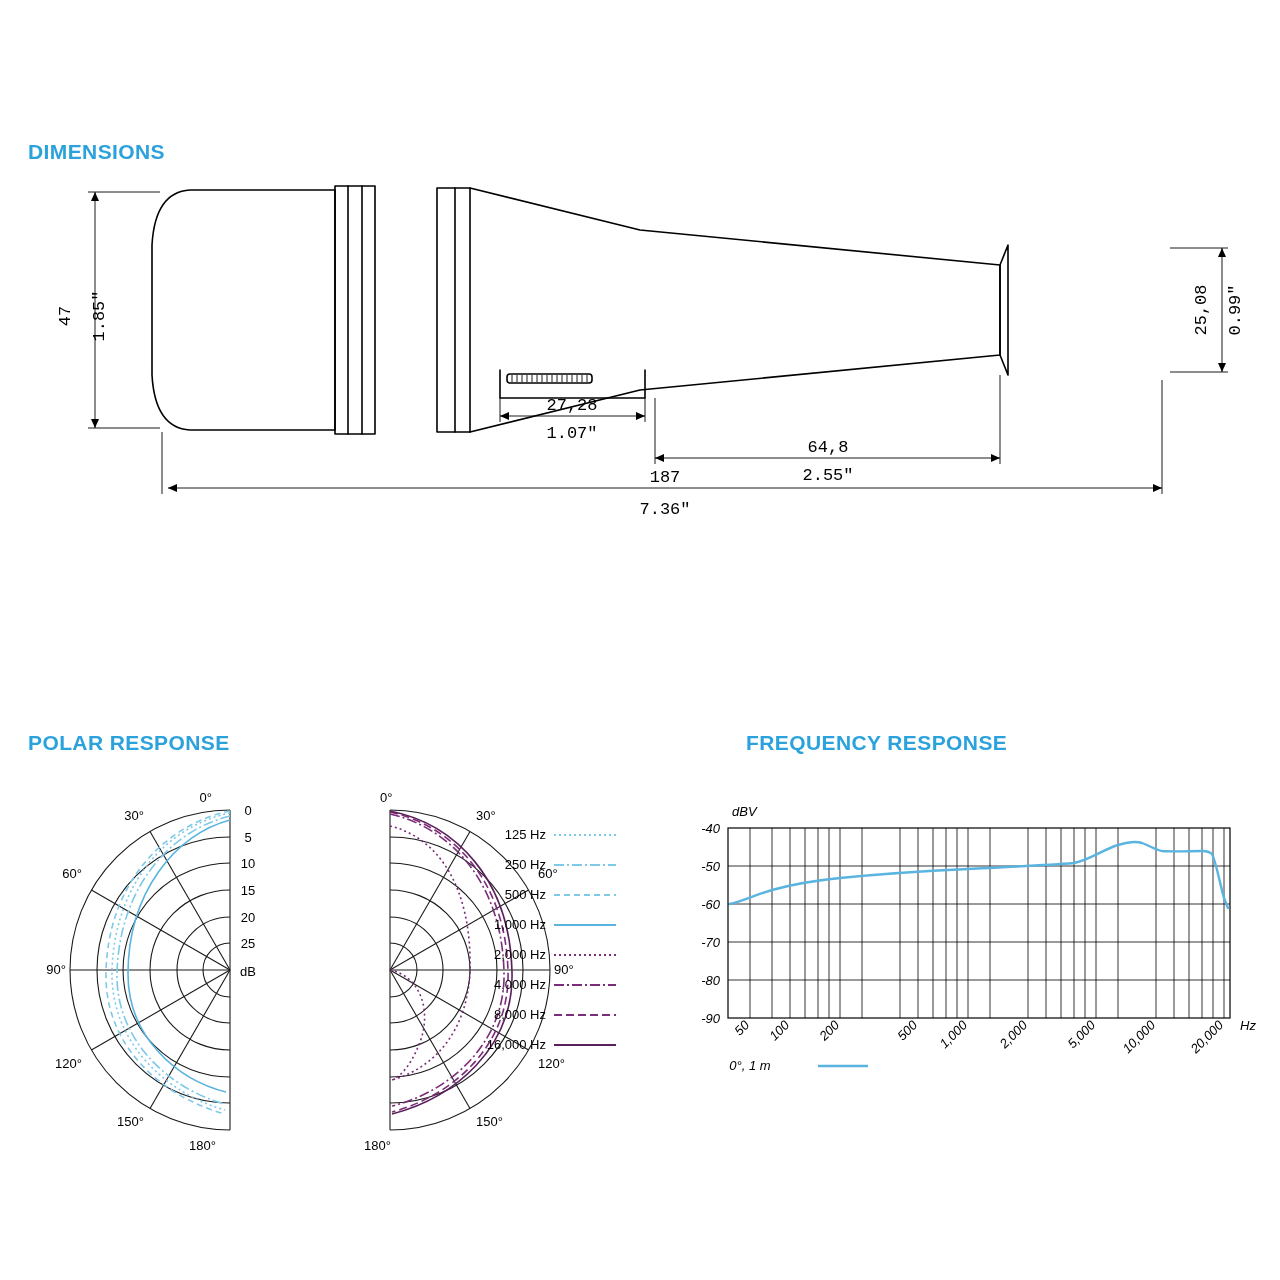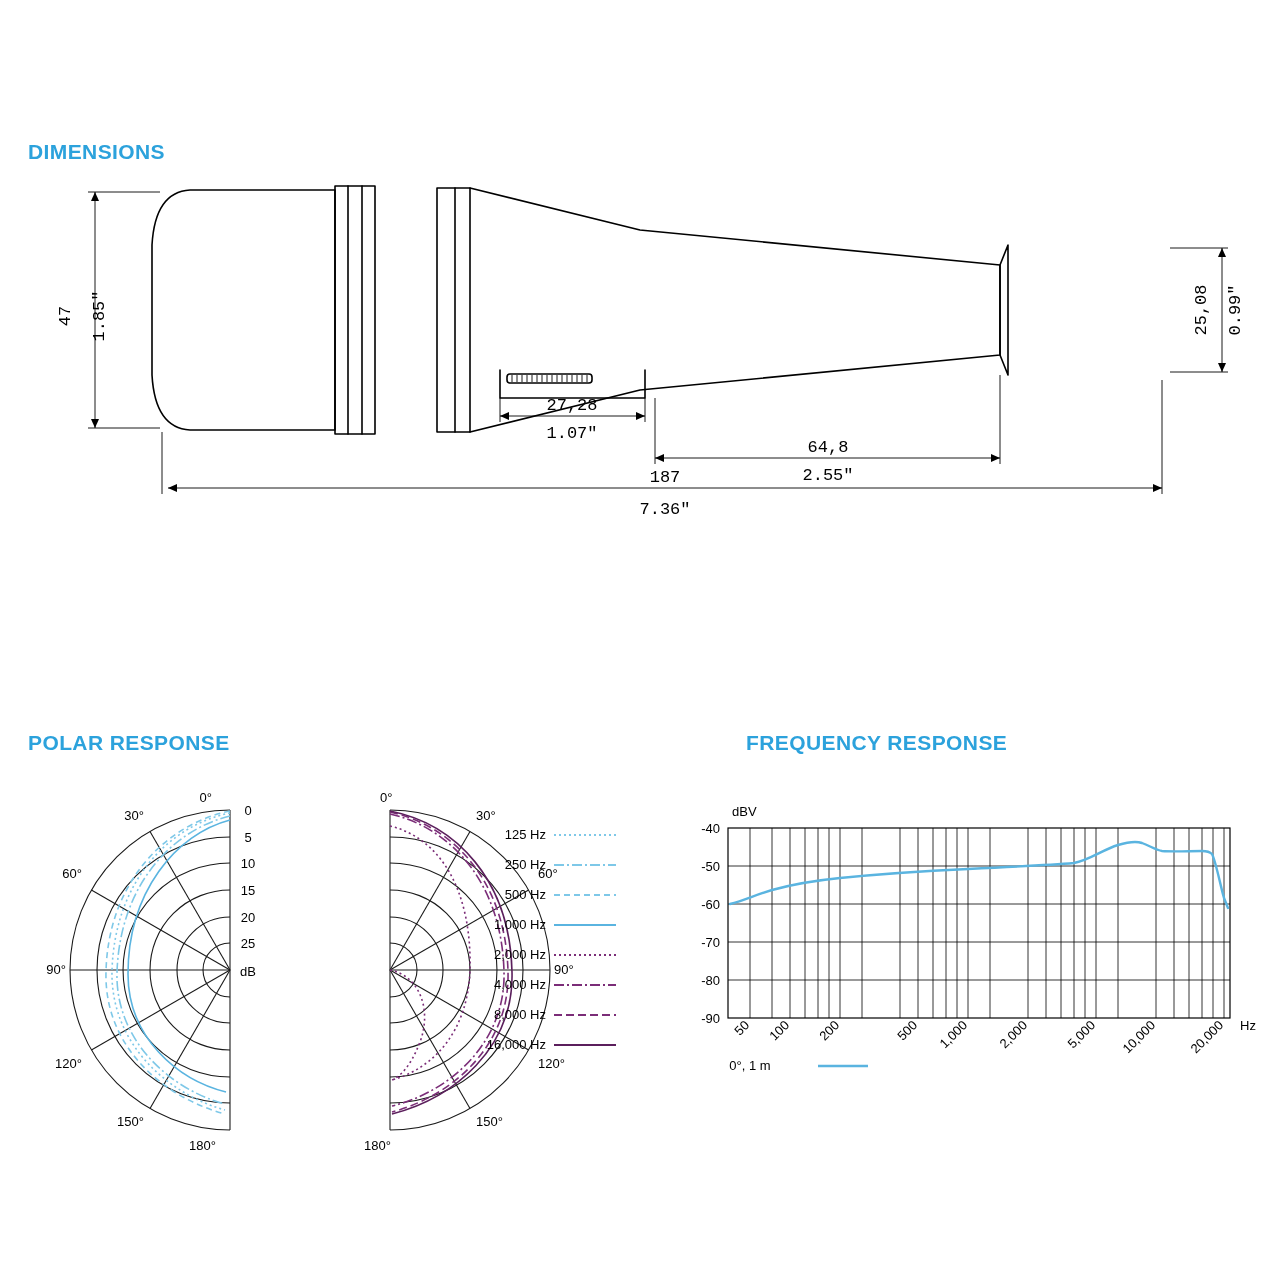--- a/index.html
+++ b/index.html
@@ -23,21 +23,21 @@
     letter-spacing: 0.4px;
     white-space: nowrap;
   }
   #dimensions-title { left: 28px; top: 140px; }
   #polar-title { left: 28px; top: 731px; }
   #freq-title { left: 718px; top: 731px; margin-left: 28px; }
 
   .panel { position: absolute; }
   #dimensions-panel { left: 0px; top: 170px; width: 1280px; height: 400px; }
   #polar-panel { left: 20px; top: 780px; width: 620px; height: 400px; }
-  #freq-panel { left: 650px; top: 780px; width: 630px; height: 320px; }
+  #freq-panel { left: 650px; top: 780px; width: 630px; height: 320px; font-style: italic; }
 
   .mono {
     font-family: "Liberation Mono", monospace;
   }
   svg text {
     fill: #000000;
   }
 </style>
 </head>
 <body>

